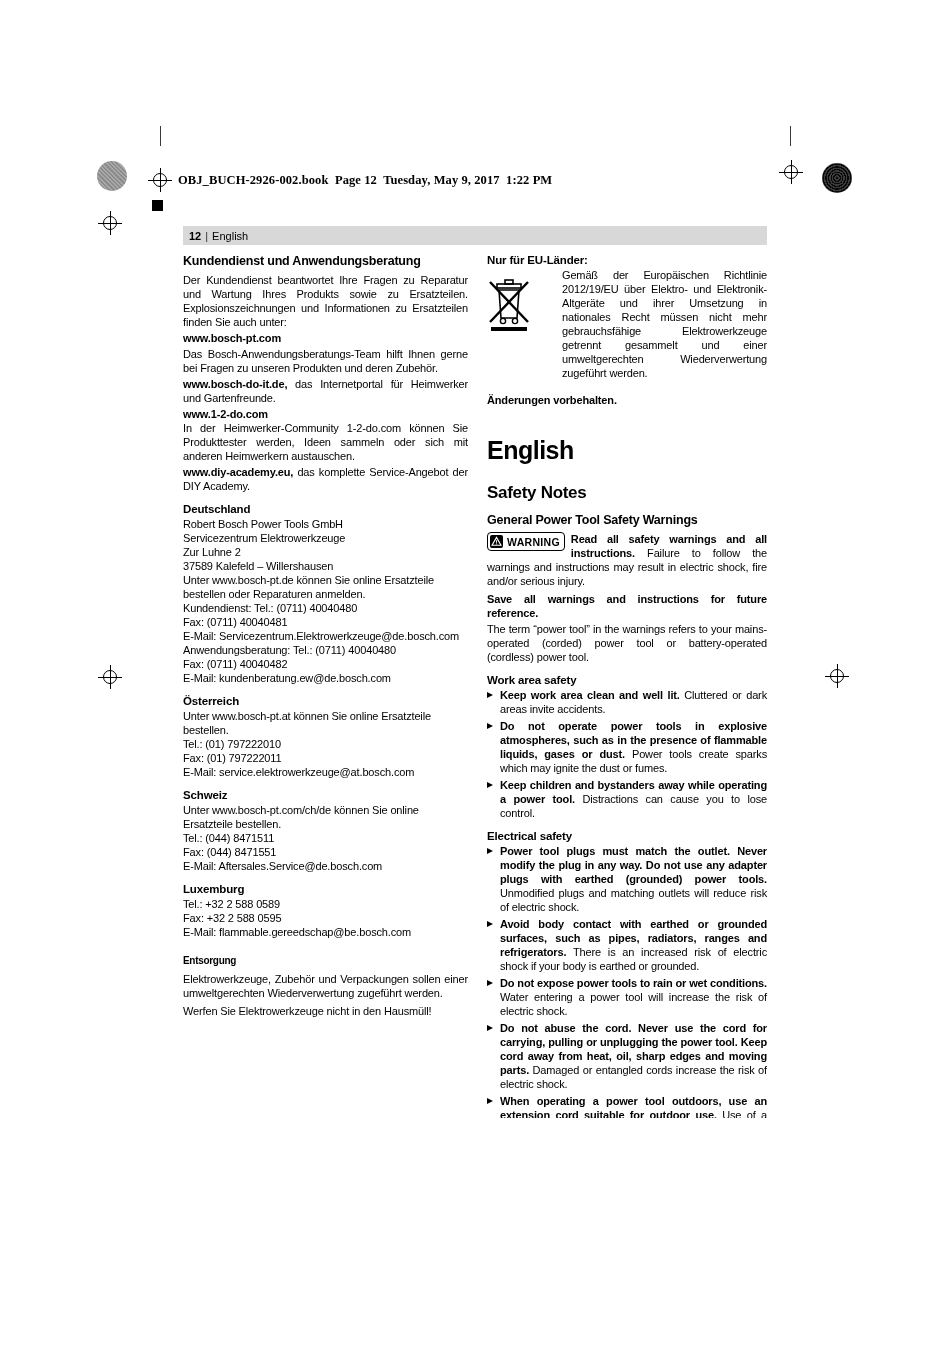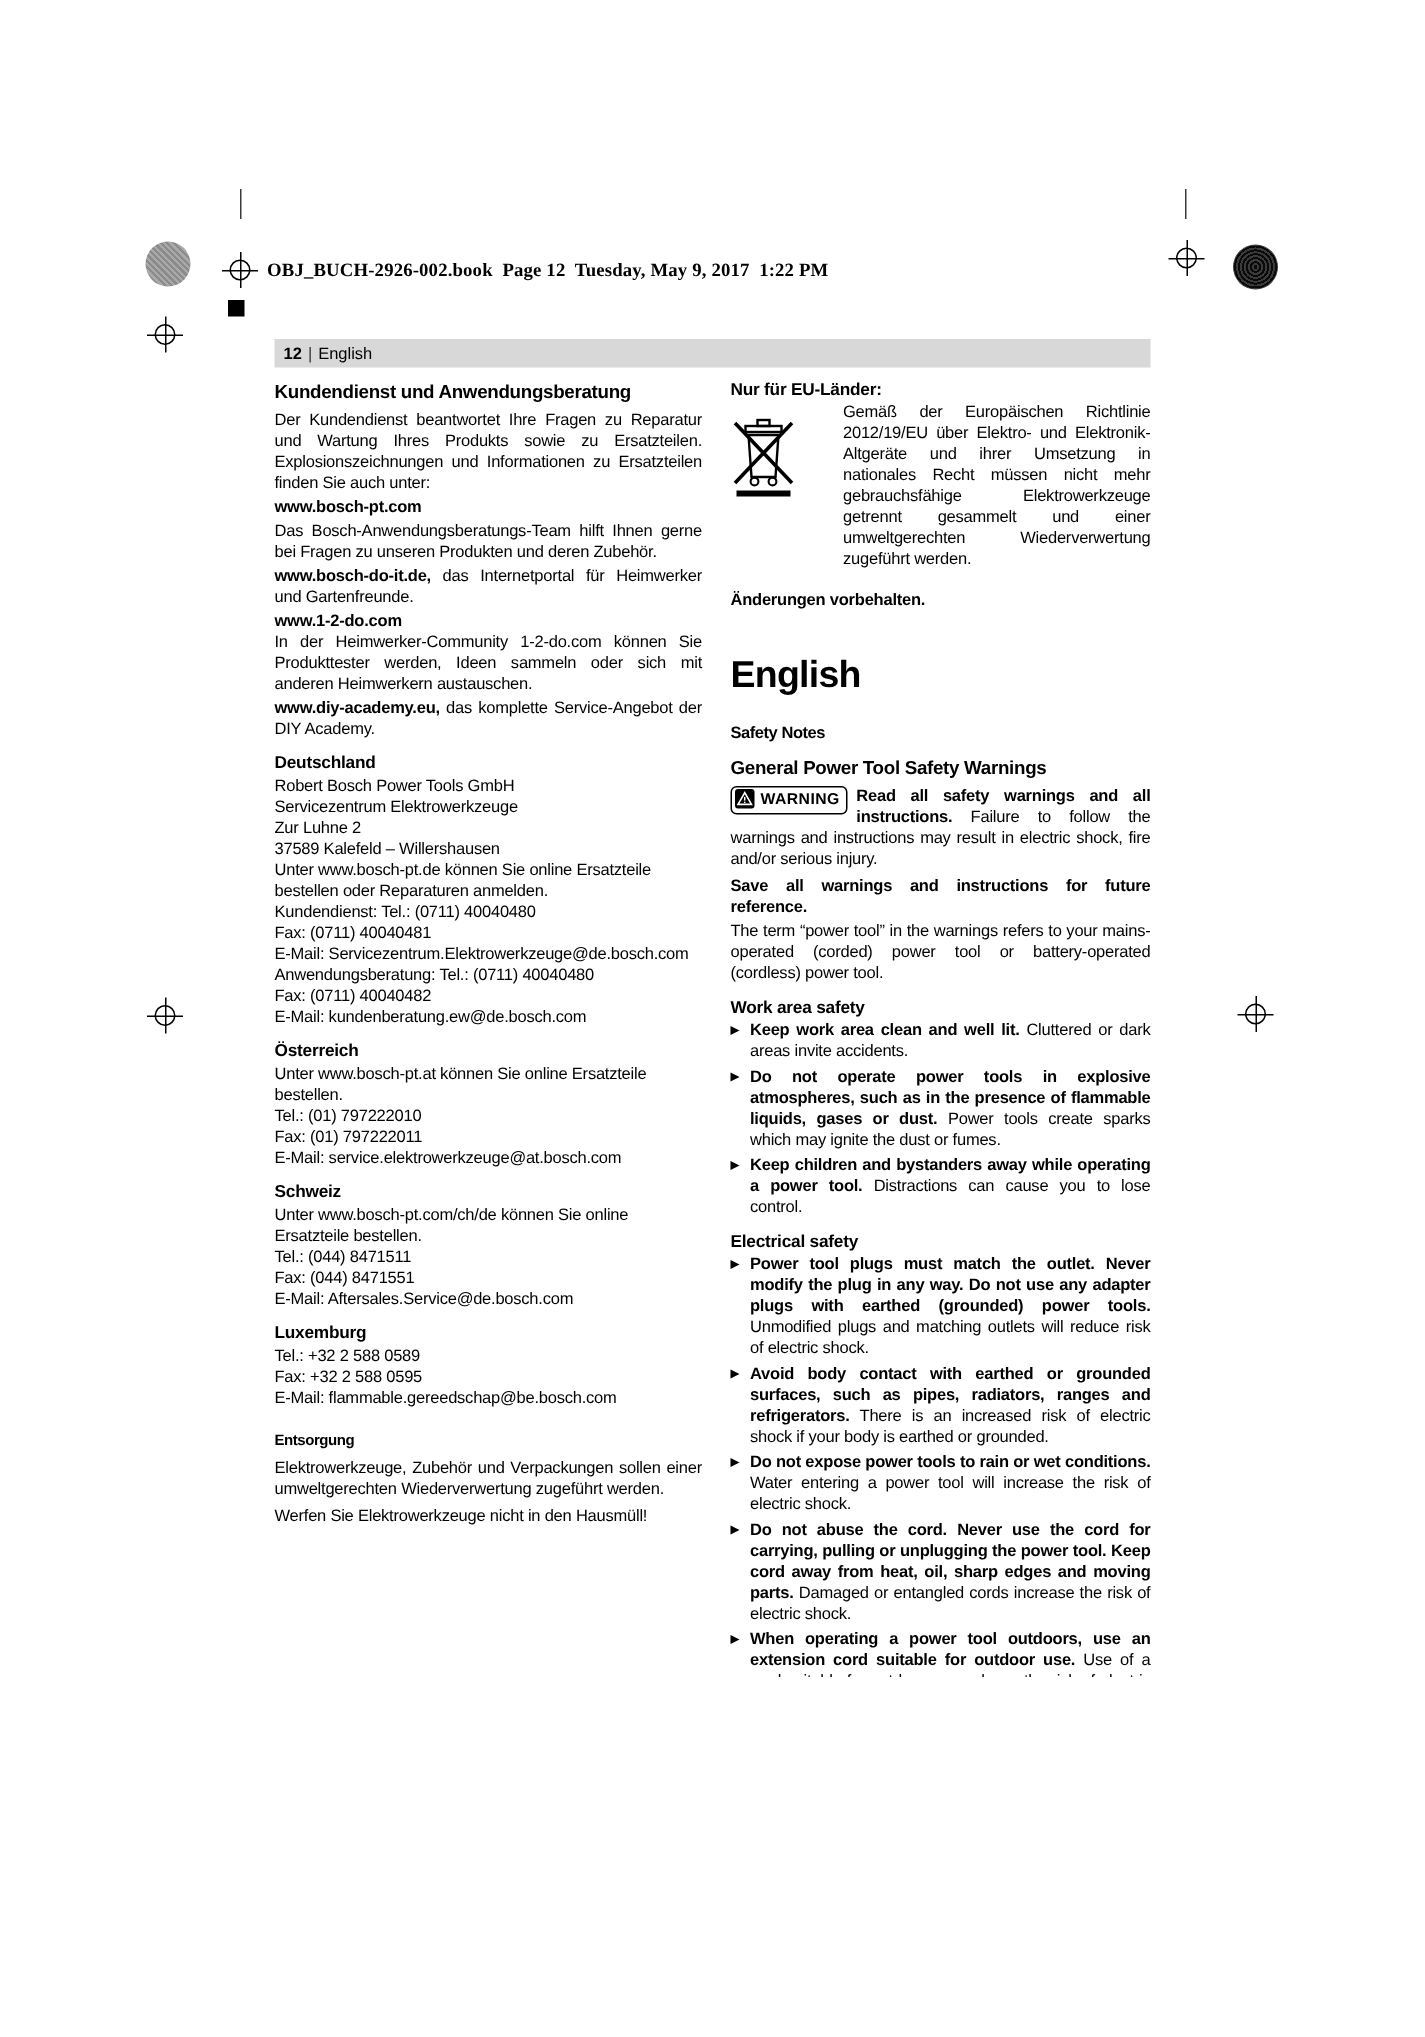--- a/index.html
+++ b/index.html
@@ -51,33 +51,33 @@
 
   .t  { font-size:11px; line-height:14px; letter-spacing:-0.15px; text-align:justify; margin:0 0 2px; }
   .ln { font-size:11px; line-height:14px; letter-spacing:-0.15px; margin:0; }
   .b  { font-weight:bold; }
 
   .h3  { font-size:12.5px; font-weight:bold; letter-spacing:-0.2px; margin:0 0 5px; }
   .h4  { font-size:11.5px; font-weight:bold; letter-spacing:-0.15px; margin:10px 0 2px; }
   .h4t { font-size:11.5px; font-weight:bold; letter-spacing:-0.15px; margin:0 0 2px; }
   .hsec   { font-size:10px; font-weight:bold; letter-spacing:-0.3px; margin:16px 0 6px; }
   .htitle { font-size:25px;   font-weight:bold; letter-spacing:-0.5px; margin:30px 0 0; }
-  .hsafety{ font-size:11px;   font-weight:bold; letter-spacing:-0.3px; margin:18px 0 10px; }
+  .hsafety{ font-size:17px;   font-weight:bold; letter-spacing:-0.3px; margin:18px 0 10px; }
 
   .changes { font-size:11px; font-weight:bold; letter-spacing:-0.15px; margin-top:12px; }
 
   
   .eu-row { display:flex; margin:2px 0 4px; }
   .eu-icon { width:75px; flex:0 0 75px; padding-top:6px; }
   .eu-row .t { flex:1; }
 
   
   .warnwrap { font-size:11px; line-height:14px; letter-spacing:-0.15px; text-align:justify; margin:0 0 4px; }
   .warnbox {
-    float:left; display:inline-flex; align-items:flex-start; gap:4px;
+    float:left; display:inline-flex; align-items:center; gap:4px;
     border:1.5px solid #000; border-radius:4px; padding:1px 4px 1px 2px;
     margin:0 6px 1px 0; height:15px;
   }
   .warnicon {
     width:13px; height:13px; background:#000; border-radius:2px;
     display:inline-flex; align-items:center; justify-content:center; flex:0 0 13px;
   }
   .warntext { font-size:10.5px; font-weight:bold; letter-spacing:0.3px; }
 
   

